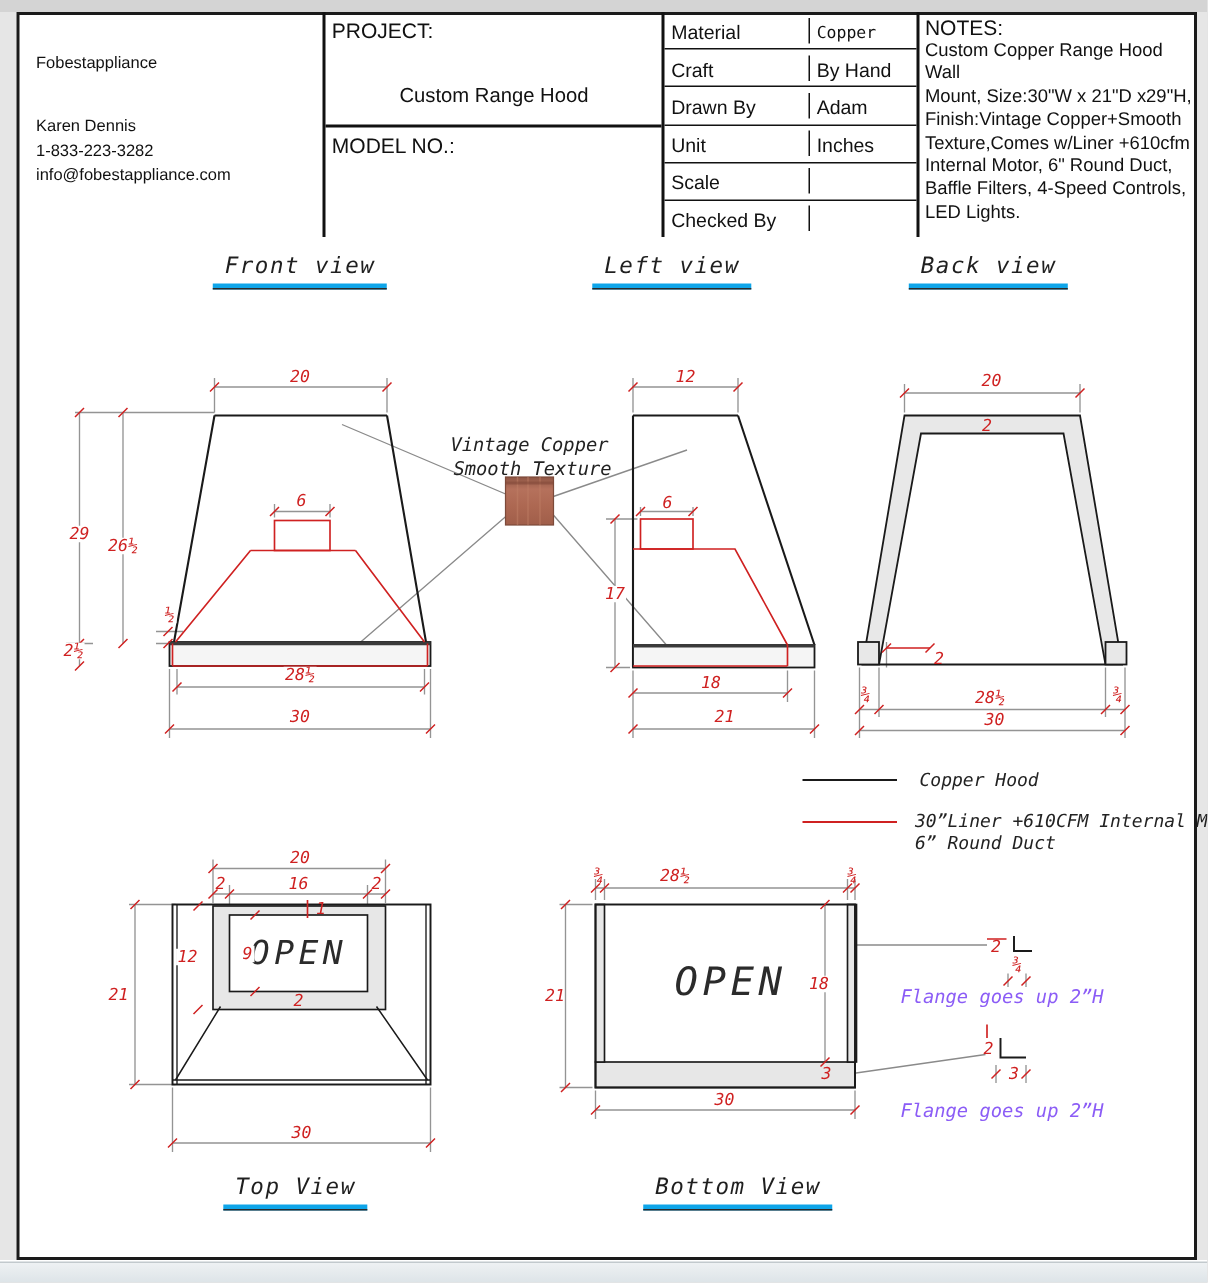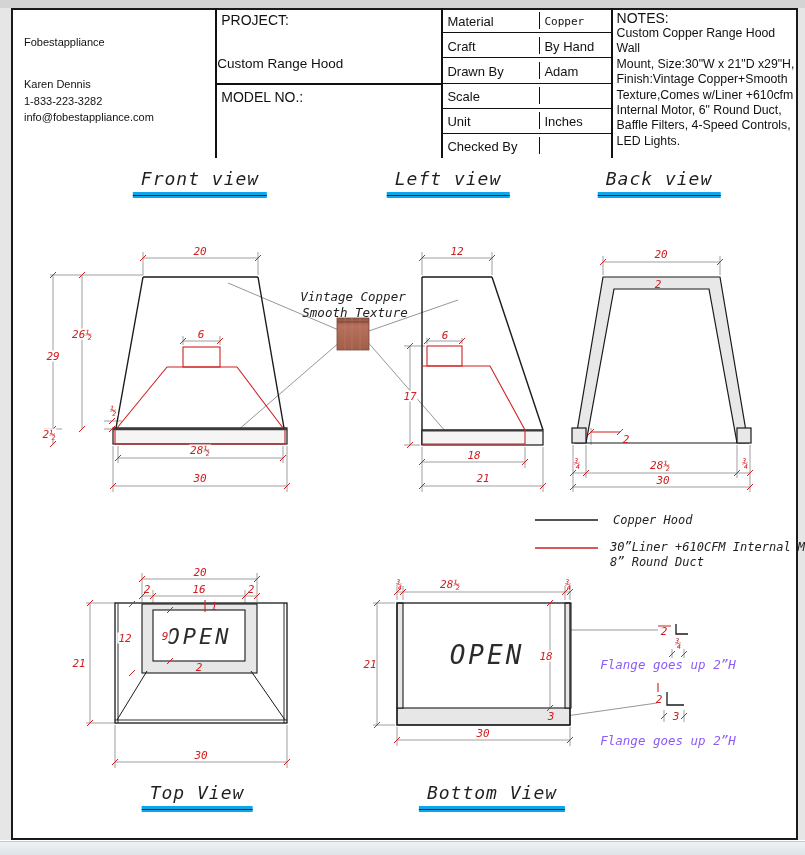--- a/index.html
+++ b/index.html
@@ -12,35 +12,35 @@
   #border-frame{position:absolute;left:11px;top:8px;width:783px;height:828px;border:2px solid #1a1a1a;}
 
   
   #titleblock{position:absolute;left:11px;top:8px;width:784px;height:150px;display:flex;font-size:13px;color:#111;}
   .col-company{position:relative;width:215px;border-right:2px solid #111;}
   .col-company .l{position:absolute;left:13px;white-space:nowrap;font-size:11px;}
   .col-mid{position:relative;width:236px;border-right:2px solid #111;}
   .cell-project{position:relative;height:75px;border-bottom:2px solid #111;}
   .cell-model{position:relative;height:73px;}
   .tb-head{position:absolute;left:4px;top:4px;font-size:14px;}
-  .tb-center{position:absolute;left:0;right:0;font-size:13.5px;}
+  .tb-center{position:absolute;left:0;right:0;text-align:center;font-size:13.5px;}
   .col-table{width:176px;border-right:2px solid #111;display:flex;flex-direction:column;}
   .tb-row{flex:1;display:flex;border-bottom:1px solid #111;align-items:center;}
   .tb-row:last-child{border-bottom:none;}
   .tb-label{width:92px;border-right:1.5px solid #111;padding:2px 0 0 4px;font-size:13px;}
   .tb-value{flex:1;padding:2px 0 0 4px;font-size:13px;}
   .tb-value.small{font-size:11px;font-family:"DejaVu Sans Mono",monospace;}
   .col-notes{position:relative;width:192px;}
   .notes-head{position:absolute;left:4px;top:2px;font-size:14px;}
   .notes-body{position:absolute;left:4px;top:18px;font-size:12.3px;line-height:15.4px;white-space:pre-line;}
 
   
   .cad{font-family:"DejaVu Sans Mono",monospace;font-style:italic;}
-  .vt{position:absolute;transform:translate(-50%,0);color:#1f1f1f;font-size:18px;letter-spacing:1px;
-      padding:0 8px 3px;border-bottom:6px solid #0ea5e9;white-space:nowrap;}
+  .vt{position:absolute;transform:translate(-50%,0);color:#1f1f1f;font-size:15px;letter-spacing:1px;
+      padding:0 8px 3px;border-bottom:4px solid #0ea5e9;white-space:nowrap;}
   .vt::after{content:'';position:absolute;left:0;right:0;bottom:-4px;border-top:1px solid #2a2a2a;}
   .dim{position:absolute;transform:translate(-50%,-50%);font-family:"DejaVu Sans Mono",monospace;
        font-style:italic;font-size:11px;color:#cf2121;white-space:nowrap;line-height:11px;}
   .dim.bg{background:#fff;padding:0 1px;}
   .callout{position:absolute;transform:translate(-50%,-50%);font-size:12.5px;color:#222;white-space:nowrap;}
   .legend-text{position:absolute;font-size:12px;color:#222;white-space:nowrap;font-style:italic;}
   .open-label{position:absolute;transform:translate(-50%,-50%);color:#2b2b2b;letter-spacing:3px;}
   .flange-note{position:absolute;transform:translate(-50%,-50%);font-size:12.5px;color:#8b5cf6;white-space:nowrap;font-style:italic;}
   svg{position:absolute;left:0;top:0;}
 </style>
@@ -179,26 +179,26 @@
         </div>
         <div class="tb-row">
           <div class="tb-label">Craft</div>
           <div class="tb-value">By Hand</div>
         </div>
         <div class="tb-row">
           <div class="tb-label">Drawn By</div>
           <div class="tb-value">Adam</div>
         </div>
         <div class="tb-row">
+          <div class="tb-label">Unit</div>
+          <div class="tb-value">Inches</div>
+        </div>
+        <div class="tb-row">
           <div class="tb-label">Scale</div>
           <div class="tb-value"></div>
-        </div>
-        <div class="tb-row">
-          <div class="tb-label">Unit</div>
-          <div class="tb-value">Inches</div>
         </div>
         <div class="tb-row">
           <div class="tb-label">Checked By</div>
           <div class="tb-value"></div>
         </div>
       </div>
     <div class="col-notes">
       <div class="notes-head">NOTES:</div>
       <div class="notes-body">Custom Copper Range Hood Wall
 Mount, Size:30"W x 21"D x29"H,
@@ -214,33 +214,33 @@
   <div class="vt cad" style="left:448px;top:168px;">Left view</div>
   <div class="vt cad" style="left:659px;top:168px;">Back view</div>
   <div class="vt cad" style="left:197px;top:782px;">Top View</div>
   <div class="vt cad" style="left:492px;top:782px;">Bottom View</div>
 
   <div class="callout cad" style="left:353px;top:296px;">Vintage Copper</div>
   <div class="callout cad" style="left:355px;top:312px;">Smooth Texture</div>
 
   <div class="legend-text cad" style="left:613px;top:513px;">Copper Hood</div>
   <div class="legend-text cad" style="left:610px;top:540px;">30”Liner +610CFM Internal Motor</div>
-  <div class="legend-text cad" style="left:610px;top:555px;">8” Round Duct</div>
+  <div class="legend-text cad" style="left:610px;top:555px;">6” Round Duct</div>
 
   <div class="open-label cad" style="left:199px;top:636px;font-size:22px;">OPEN</div>
   <div class="open-label cad" style="left:487px;top:655px;font-size:26px;">OPEN</div>
 
   <div class="flange-note cad" style="left:668px;top:664px;">Flange goes up 2”H</div>
   <div class="flange-note cad" style="left:668px;top:740px;">Flange goes up 2”H</div>
 
   <div id="dims">
       <span class="dim" style="left: 200px; top: 251px;">20</span>
       <span class="dim" style="left: 201px; top: 334px;">6</span>
       <span class="dim bg" style="left: 53px; top: 356px;">29</span>
-      <span class="dim bg" style="left: 82px; top: 334px;">26½</span>
+      <span class="dim bg" style="left: 82px; top: 364px;">26½</span>
       <span class="dim bg" style="left: 113px; top: 410px;">½</span>
       <span class="dim bg" style="left: 49px; top: 434px;">2½</span>
       <span class="dim bg" style="left: 200px; top: 450px;">28½</span>
       <span class="dim" style="left: 200px; top: 478px;">30</span>
       <span class="dim" style="left: 457px; top: 251px;">12</span>
       <span class="dim" style="left: 445px; top: 335px;">6</span>
       <span class="dim bg" style="left: 410px; top: 396px;">17</span>
       <span class="dim bg" style="left: 474px; top: 455px;">18</span>
       <span class="dim" style="left: 483px; top: 478px;">21</span>
       <span class="dim" style="left: 661px; top: 254px;">20</span>

